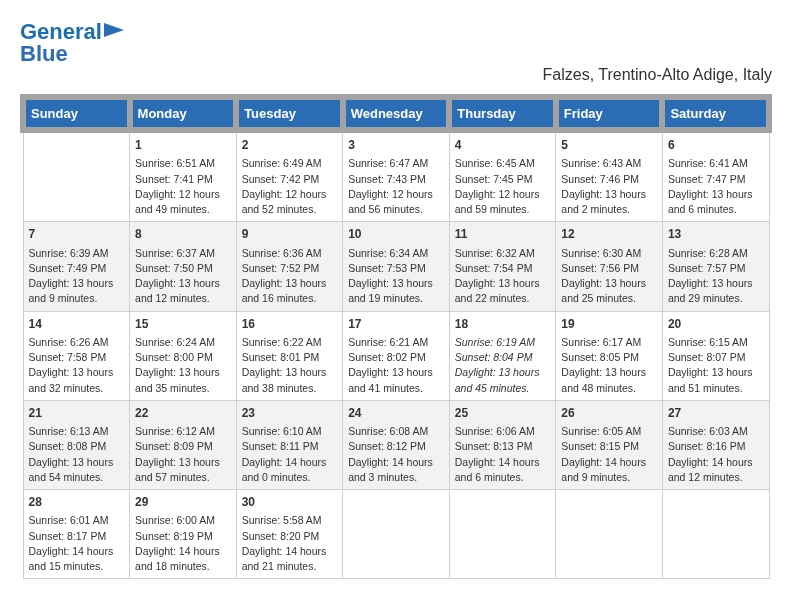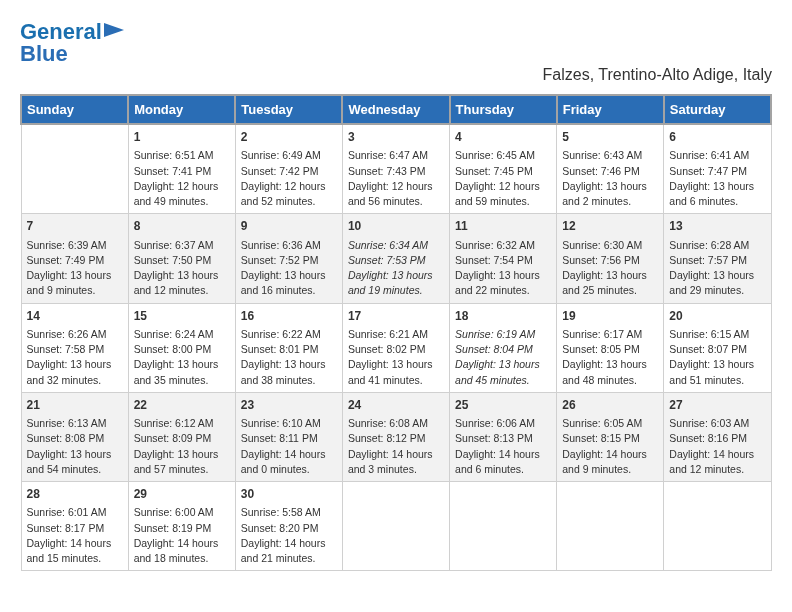--- a/index.html
+++ b/index.html
@@ -50,21 +50,21 @@
       border-collapse: collapse;
       font-size: 11px;
     }
     thead tr th {
       background: #2a6db5;
       color: #fff;
       text-align: left;
       padding: 6px 5px;
       font-size: 13px;
       font-weight: bold;
-      border: 2px solid #a3a3a3;
+      border: 6px solid #a3a3a3;
     }
     tbody tr {
       border-bottom: 1px solid #ccc;
     }
     tbody tr td {
       vertical-align: top;
       padding: 4px 5px;
       border: 1px solid #d0d0d0;
       min-height: 70px;
       color: #333;
@@ -182,21 +182,21 @@
         </td>
         <td>
           <span class="day-number">9</span>
           <div class="day-info" style="white-space: pre-line;">Sunrise: 6:36 AM
 Sunset: 7:52 PM
 Daylight: 13 hours
 and 16 minutes.</div>
         </td>
         <td>
           <span class="day-number">10</span>
-          <div class="day-info" style="white-space: pre-line; font-style: italic;">Sunrise: 6:34 AM
+          <div class="day-info" style="white-space: pre-line;">Sunrise: 6:34 AM
 Sunset: 7:53 PM
 Daylight: 13 hours
 and 19 minutes.</div>
         </td>
         <td>
           <span class="day-number">11</span>
           <div class="day-info" style="white-space: pre-line;">Sunrise: 6:32 AM
 Sunset: 7:54 PM
 Daylight: 13 hours
 and 22 minutes.</div>

